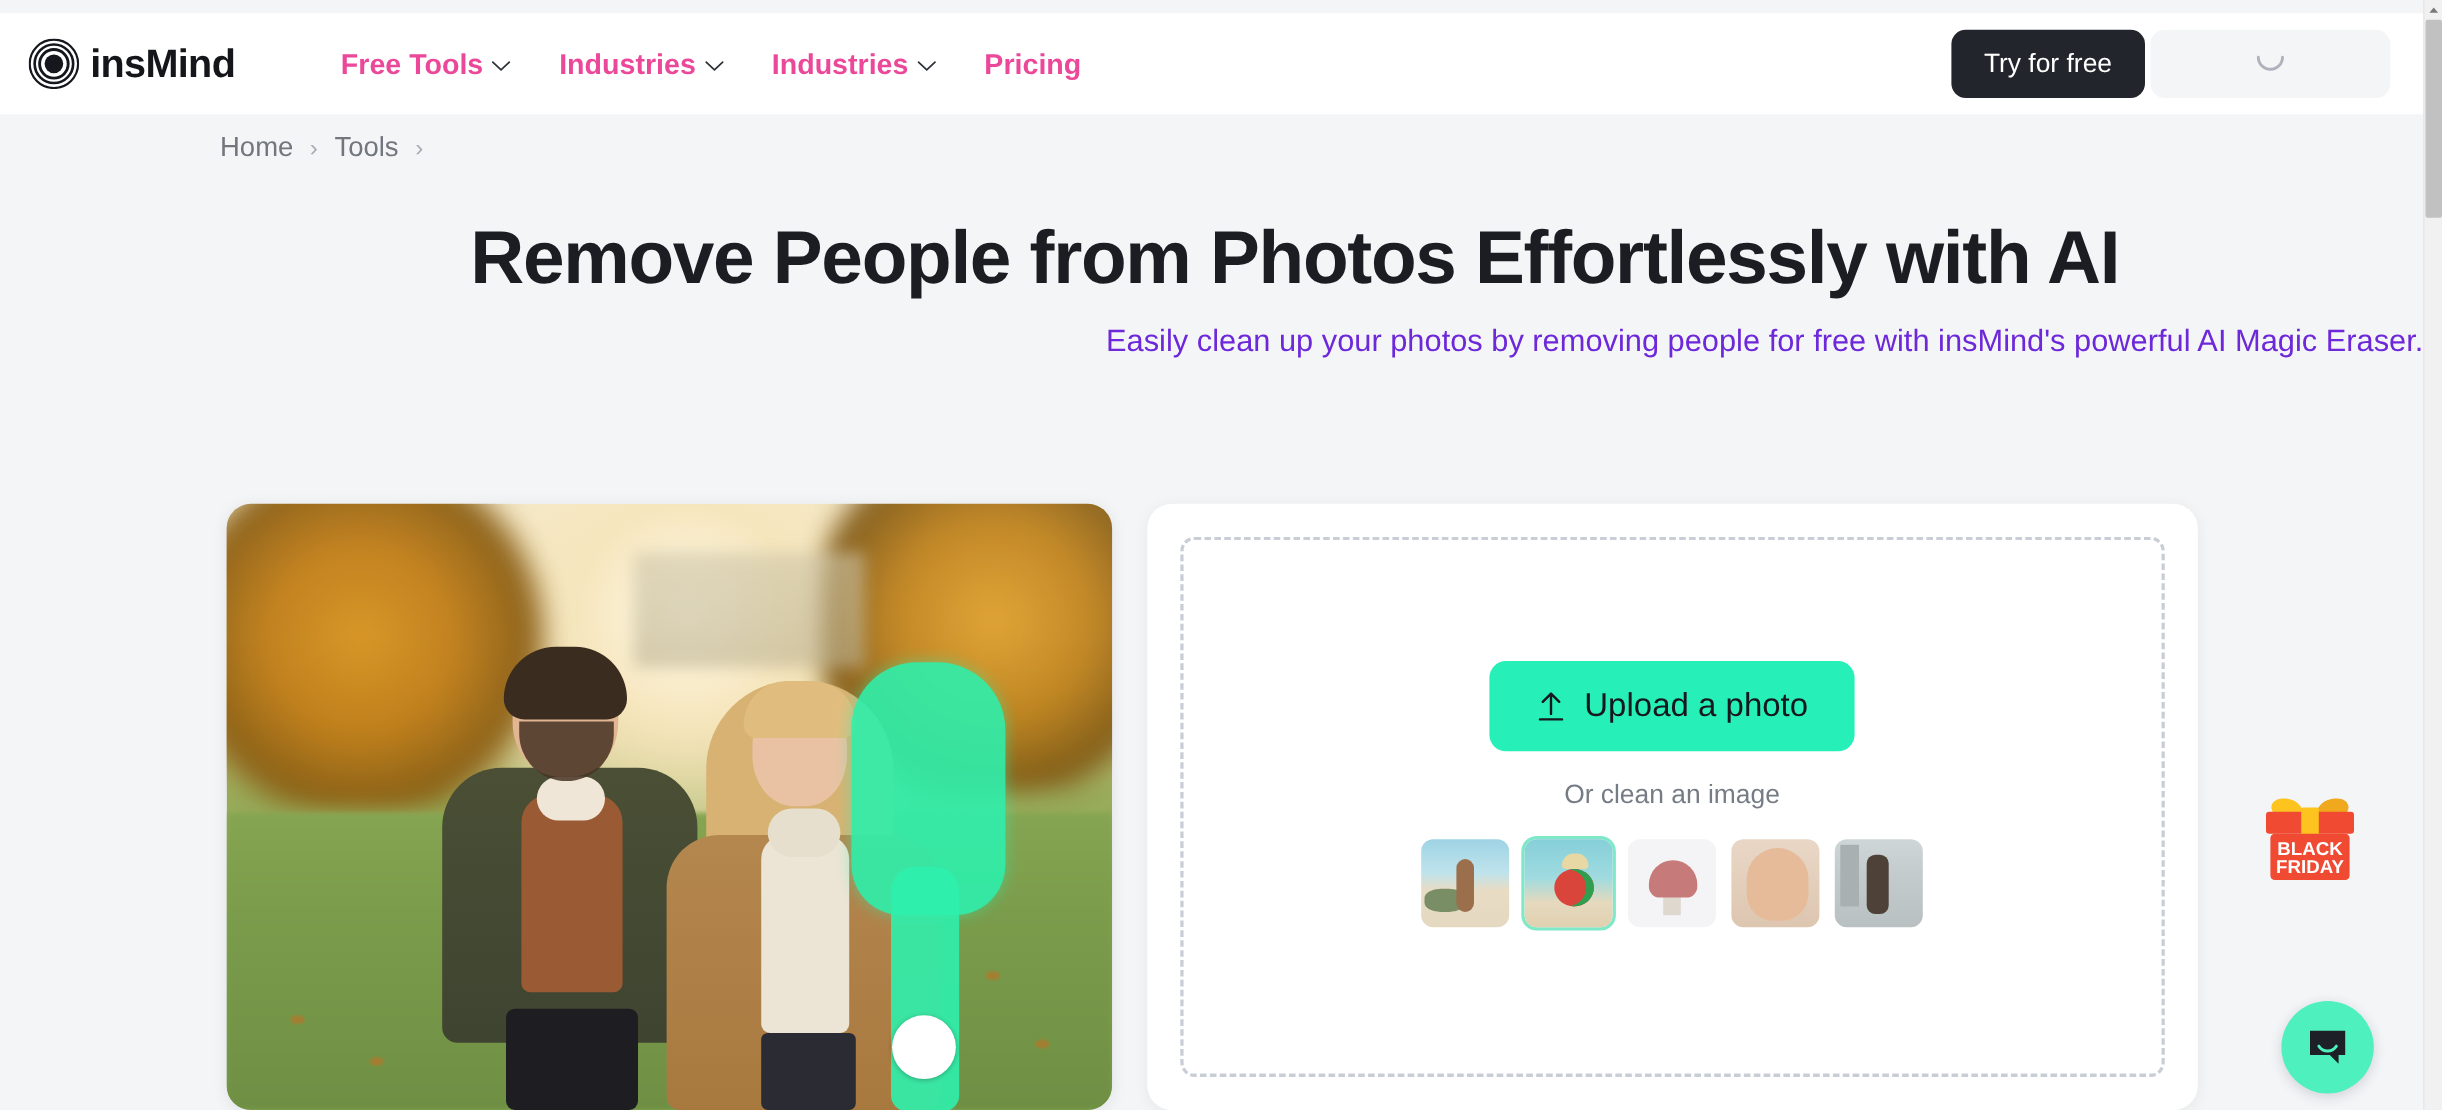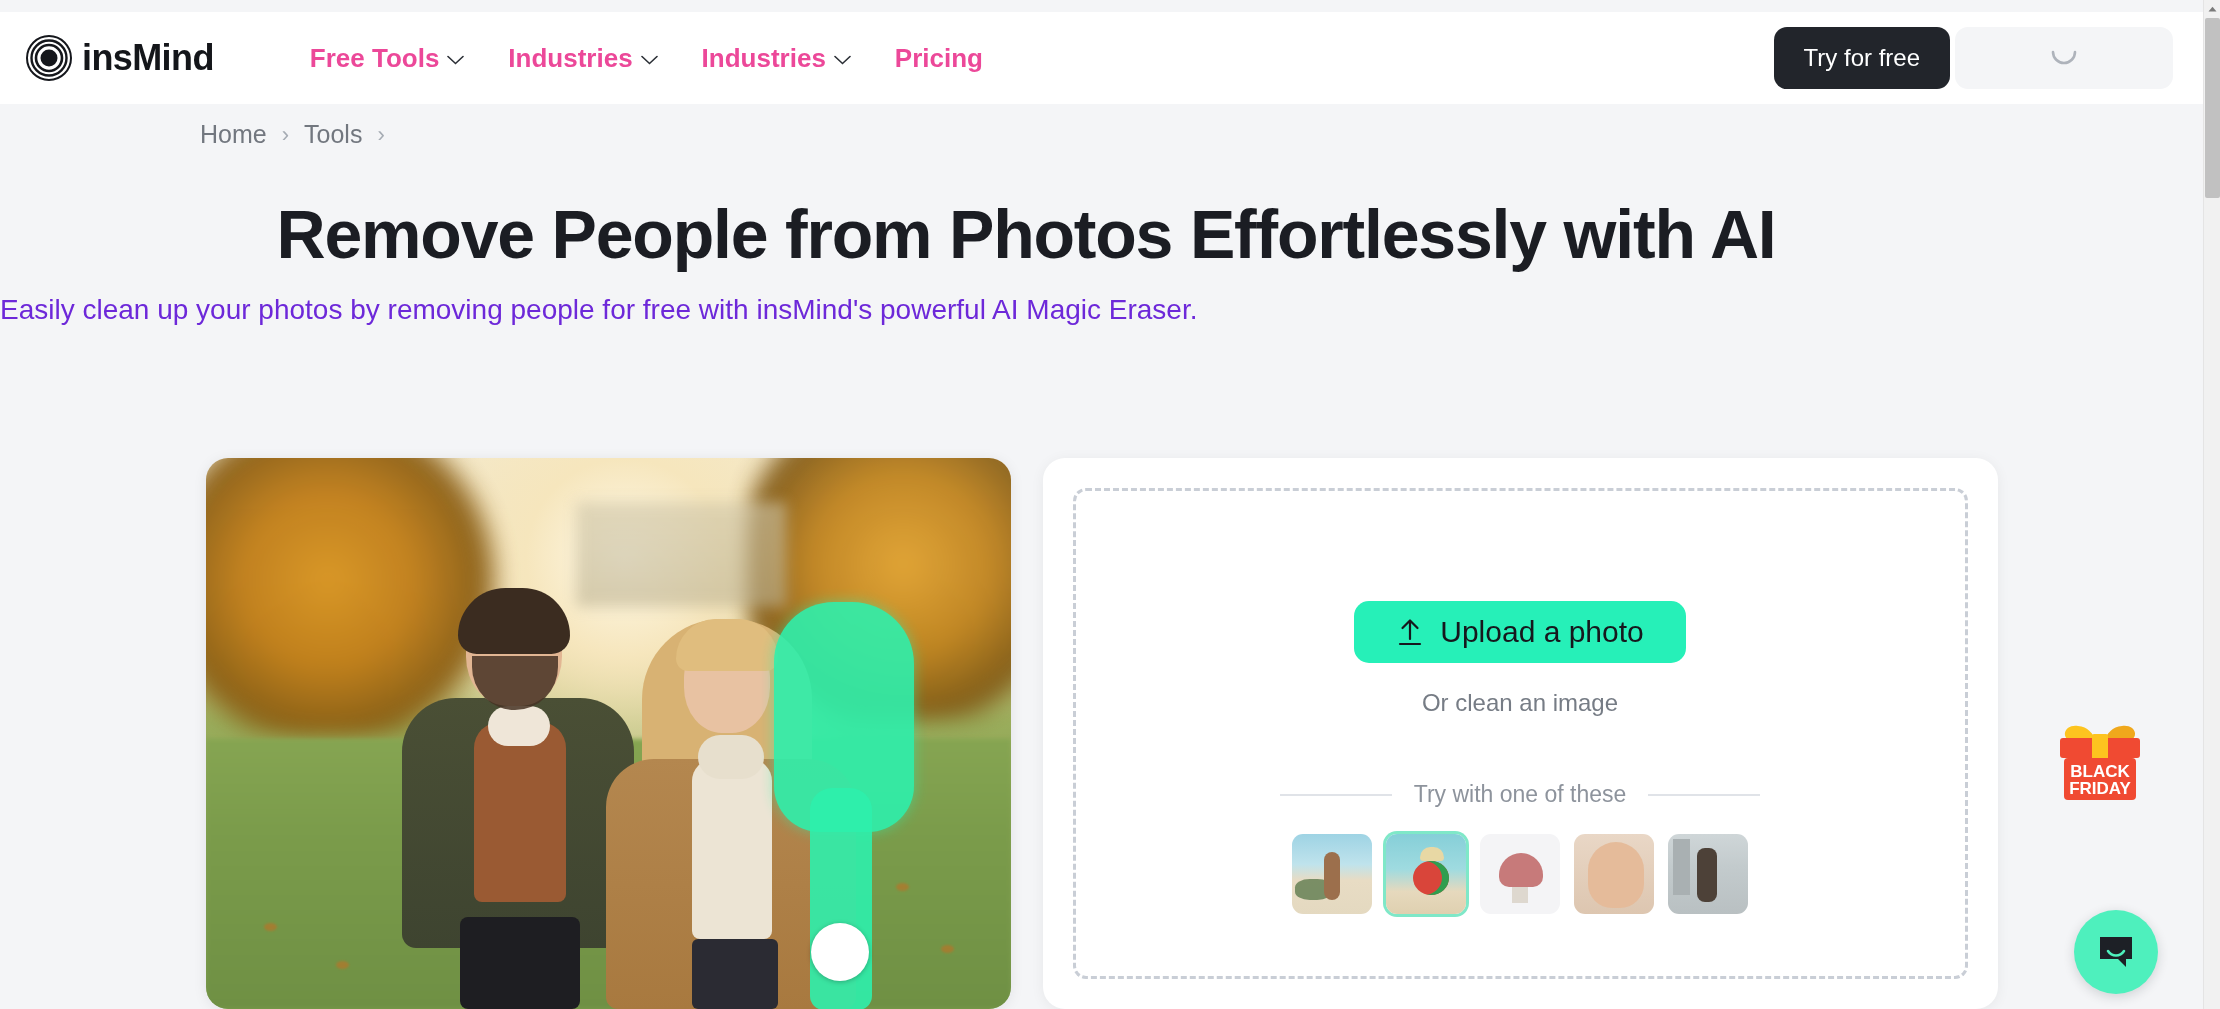--- a/index.html
+++ b/index.html
@@ -108,21 +108,21 @@
   .crumb { color: #72777f; cursor: pointer; white-space: nowrap; }
   .crumb.current { color: #15171c; font-weight: 700; cursor: default; }
   .crumb-sep { color: #a6acb4; font-size: 22px; }
 
   
   .hero {
     position: absolute;
     top: 196px;
     left: 0;
     width: 2203px;
-    text-align: left;
+    text-align: right;
     z-index: 5;
   }
   .hero h1 {
     font-size: 68px;
     line-height: 1.14;
     font-weight: 700;
     color: #1b1d23;
     letter-spacing: -1.2px;
     max-width: 1650px;
     margin: 0 auto;
@@ -299,21 +299,21 @@
     display: flex;
     flex-direction: column;
     align-items: center;
     cursor: pointer;
     padding-top: 110px;
   }
   .btn-upload {
     background: #26f0b8;
     border: none;
     border-radius: 15px;
-    height: 62px;
+    height: 82px;
     padding: 0 42px;
     display: flex;
     align-items: center;
     gap: 16px;
     cursor: pointer;
     font-family: inherit;
   }
   .upload-arrow { width: 28px; height: 30px; display: block; flex: none; }
   .btn-upload span {
     font-size: 30px;
@@ -536,25 +536,20 @@
       <button class="btn-upload">
         <svg class="upload-arrow" viewBox="0 0 28 30">
           <path d="M14 22 V4 M6.5 11 L14 3.5 L21.5 11" fill="none" stroke="#16181d" stroke-width="2.2" stroke-linecap="round" stroke-linejoin="round"></path>
           <path d="M4 27 H24" fill="none" stroke="#16181d" stroke-width="2.2" stroke-linecap="round"></path>
         </svg>
         <span>Upload a photo</span>
       </button>
 
       <div class="drop-hint">Or clean an image</div>
 
-      <div class="try-row">
-        <div class="try-line"></div>
-        <div class="try-label">Try with one of these</div>
-        <div class="try-line"></div>
-      </div>
 
       <div class="thumbs">
         <div class="thumb t1"></div>
         <div class="thumb t2 selected"></div>
         <div class="thumb t3"></div>
         <div class="thumb t4"></div>
         <div class="thumb t5"></div>
       </div>
 
     </div>

